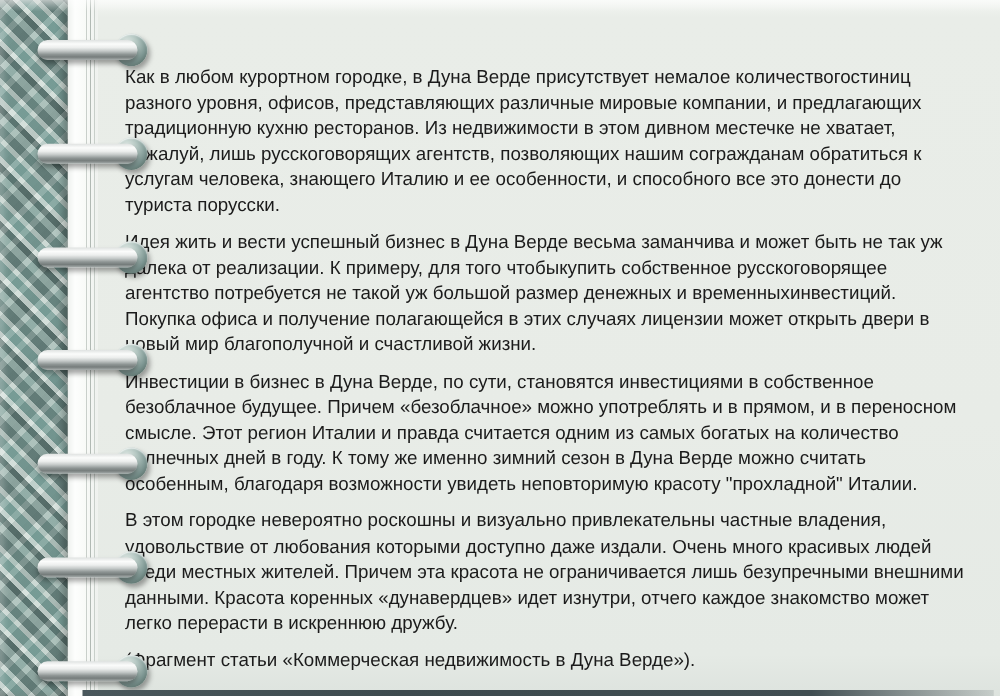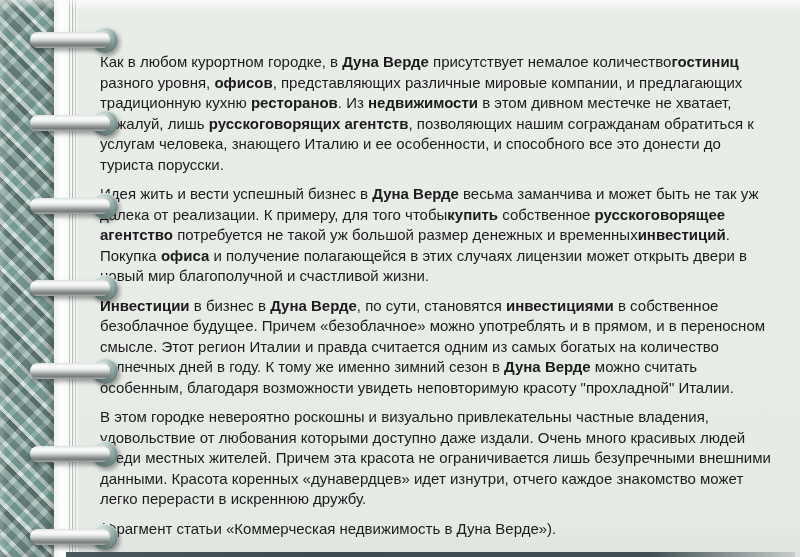--- a/index.html
+++ b/index.html
@@ -71,21 +71,21 @@
   }
   
   .article {
     position: absolute; left: 100px; top: 52px; width: 676px;
     color: #1b1b1b;
     font-size: 15px;
     line-height: 20.5px;
     text-align: left;
   }
   .article p { margin: 0 0 9px 0; }
-  .article span.b { font-weight: bold; }
+  .article span.b { font-weight: normal; }
   
   .top-highlight {
     position: absolute; left: 0; top: 0; right: 0; height: 9px;
     background: linear-gradient(180deg, rgba(255,255,255,0.55), rgba(255,255,255,0));
     pointer-events: none;
   }
   
   .bottom-edge {
     position: absolute; left: 66px; right: 5px; bottom: 0; height: 5px;
     background: linear-gradient(90deg, #4a585c 0%, #3d4a4e 35%, #414e52 80%, rgba(65,78,82,0.15) 100%);

